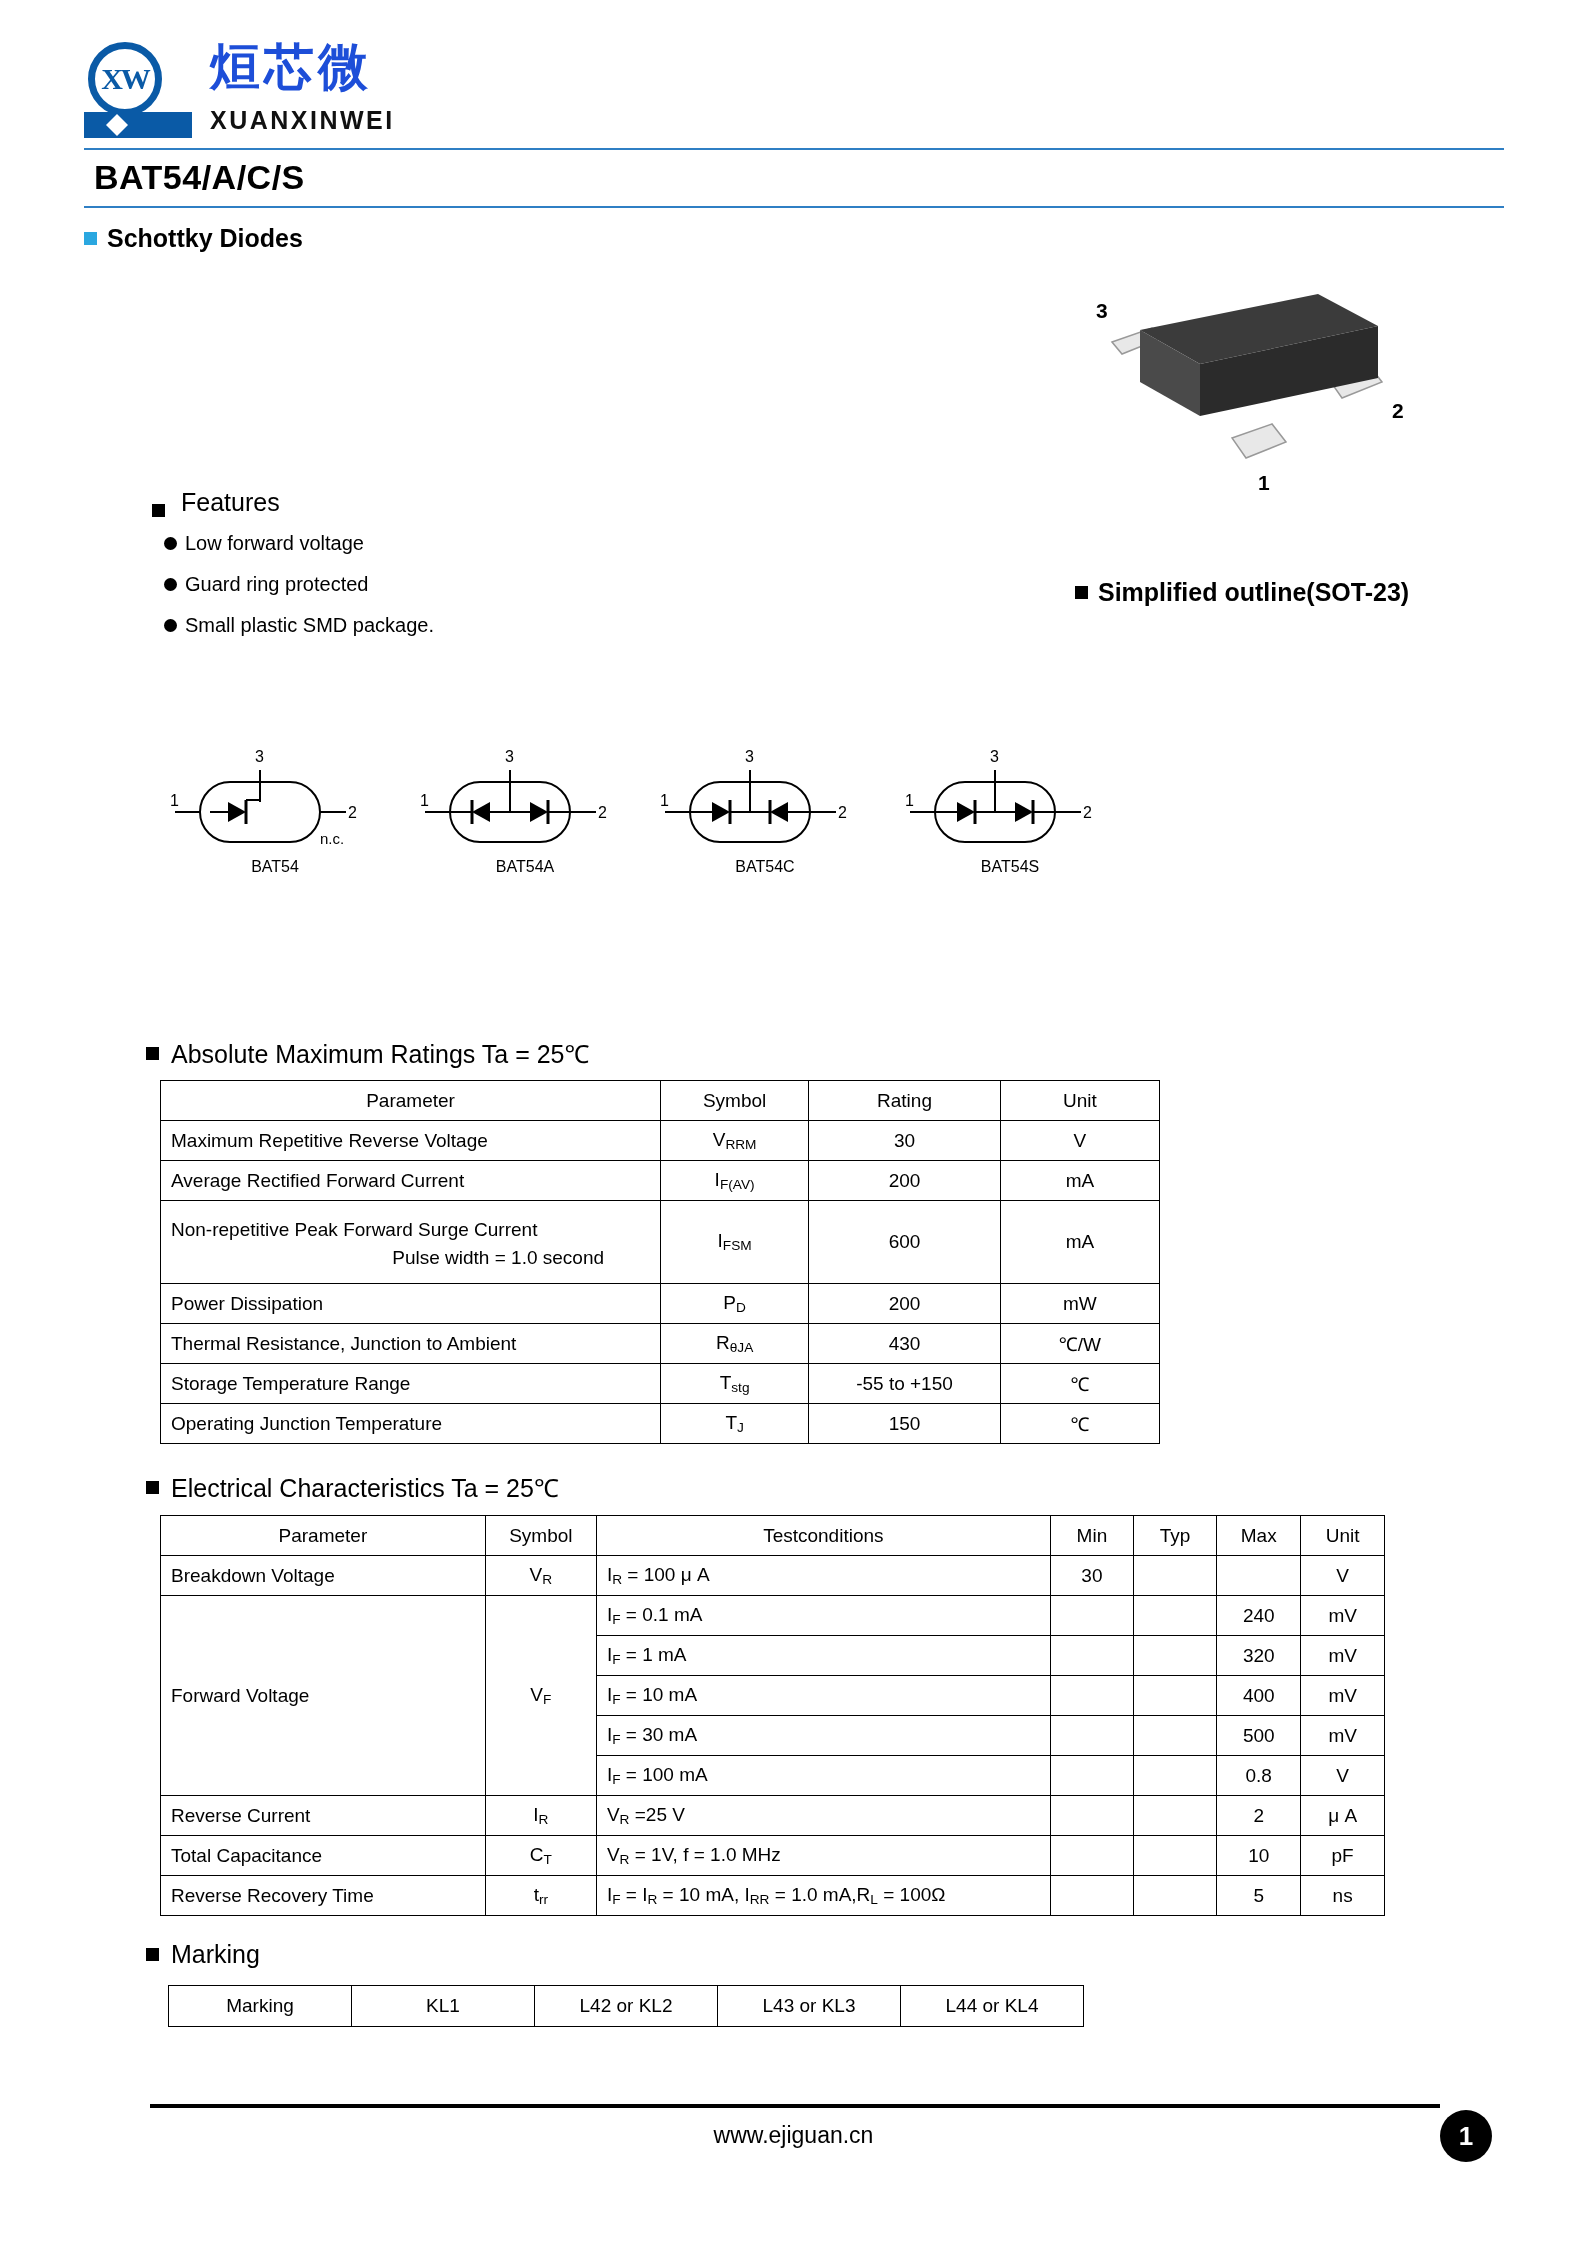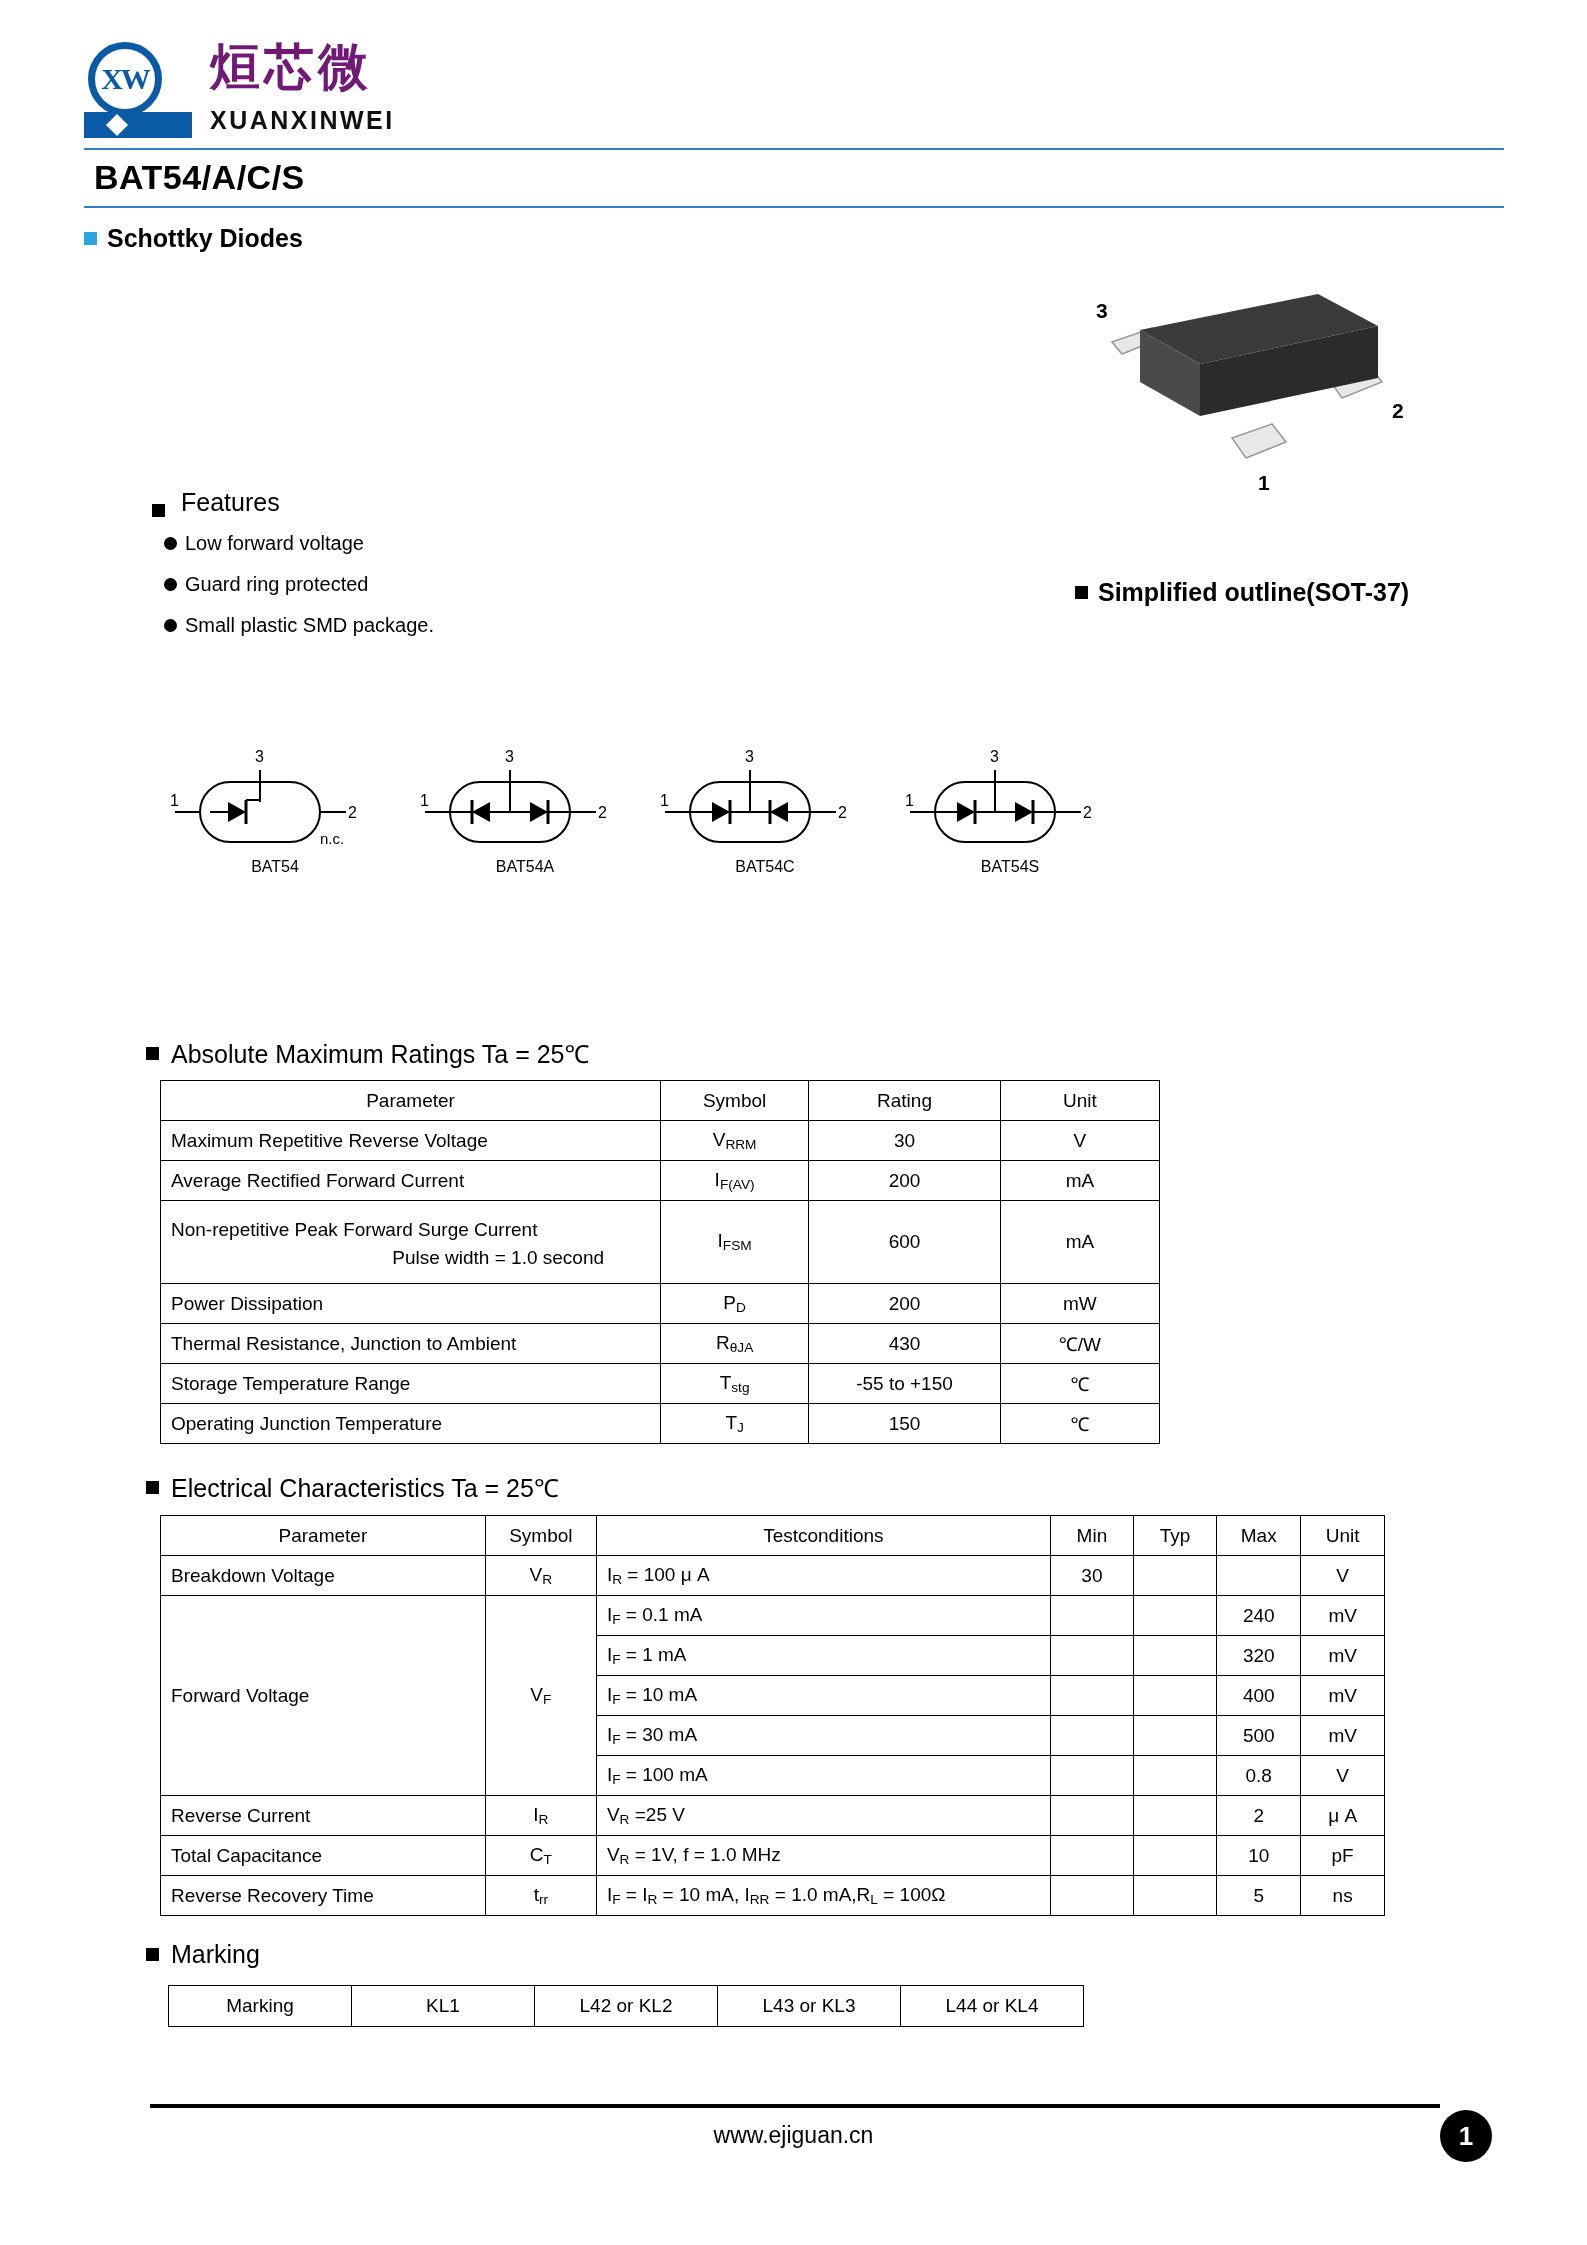--- a/index.html
+++ b/index.html
@@ -31,21 +31,21 @@
     position:absolute; left:0px; top:72px; width:108px; height:26px;
     background:#0a5aa6;
   }
   .logo-bar:after{
     content:""; position:absolute; left:22px; top:2px; width:22px; height:22px;
     background:#fff; clip-path:polygon(50% 0,100% 50%,50% 100%,0 50%);
   }
   .logo-text { margin-left:8px; }
   .logo-cn {
     font-family:"DejaVu Sans", sans-serif; font-weight:bold;
-    font-size:50px; letter-spacing:4px; color:#701a75; line-height:1.05;
+    font-size:50px; letter-spacing:4px; color:#1d4ed8; line-height:1.05;
   }
   .logo-en {
     font-family:"Liberation Sans", sans-serif; font-weight:bold;
     font-size:25px; letter-spacing:2.5px; color:#111; margin-top:12px;
   }
   .hdr-rule {
     position:absolute; left:84px; top:148px; width:1420px; height:2px;
     background:#2f7fc4;
   }
   .doc-title {
@@ -187,21 +187,21 @@
       <polygon points="50,40 110,74 110,126 50,92" fill="#4a4a4a"></polygon>
       <polygon points="110,74 288,36 288,88 110,126" fill="#2b2b2b"></polygon>
 
       <text x="6" y="28" font-family="Liberation Sans, sans-serif" font-size="21" font-weight="bold" fill="#000">3</text>
       <text x="302" y="128" font-family="Liberation Sans, sans-serif" font-size="21" font-weight="bold" fill="#000">2</text>
       <text x="168" y="200" font-family="Liberation Sans, sans-serif" font-size="21" font-weight="bold" fill="#000">1</text>
     </svg>
   </div>
   <div class="pkg-label">
     <span class="sq-black"></span>
-    <span>Simplified outline(SOT-37)</span>
+    <span>Simplified outline(SOT-23)</span>
   </div>
 
   <div class="sym" style="left:170px">
     <svg width="210" height="130" viewBox="0 0 210 130">
       <rect x="30" y="42" width="120" height="60" rx="30" fill="none" stroke="#000" stroke-width="2"></rect>
       <line x1="5" y1="72" x2="30" y2="72" stroke="#000" stroke-width="2"></line>
       <line x1="150" y1="72" x2="176" y2="72" stroke="#000" stroke-width="2"></line>
       <line x1="90" y1="30" x2="90" y2="62" stroke="#000" stroke-width="2"></line>
 
       <polygon points="58,62 58,82 76,72" fill="#000"></polygon>

